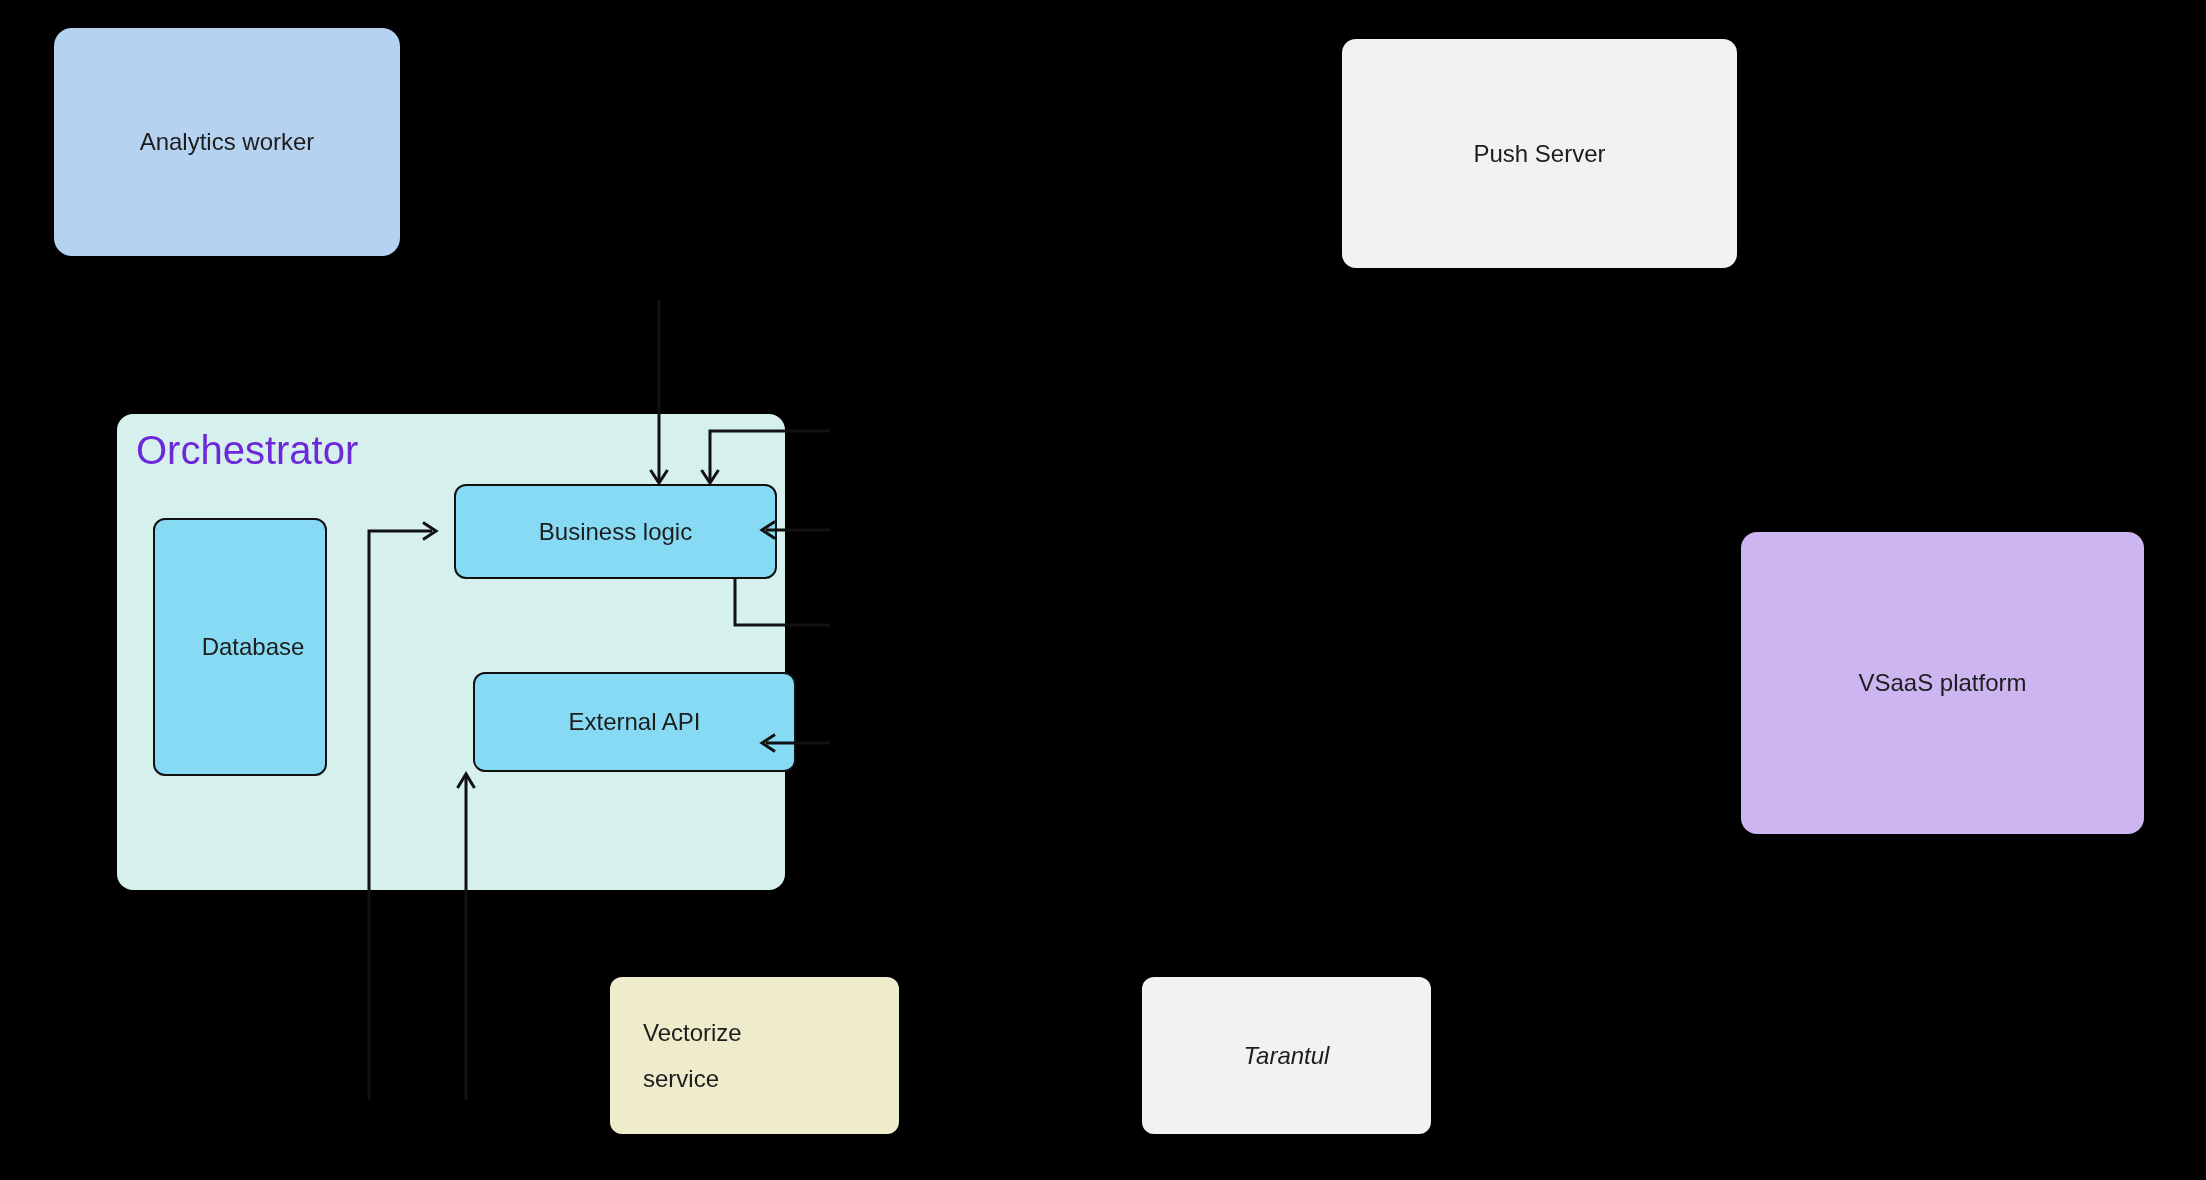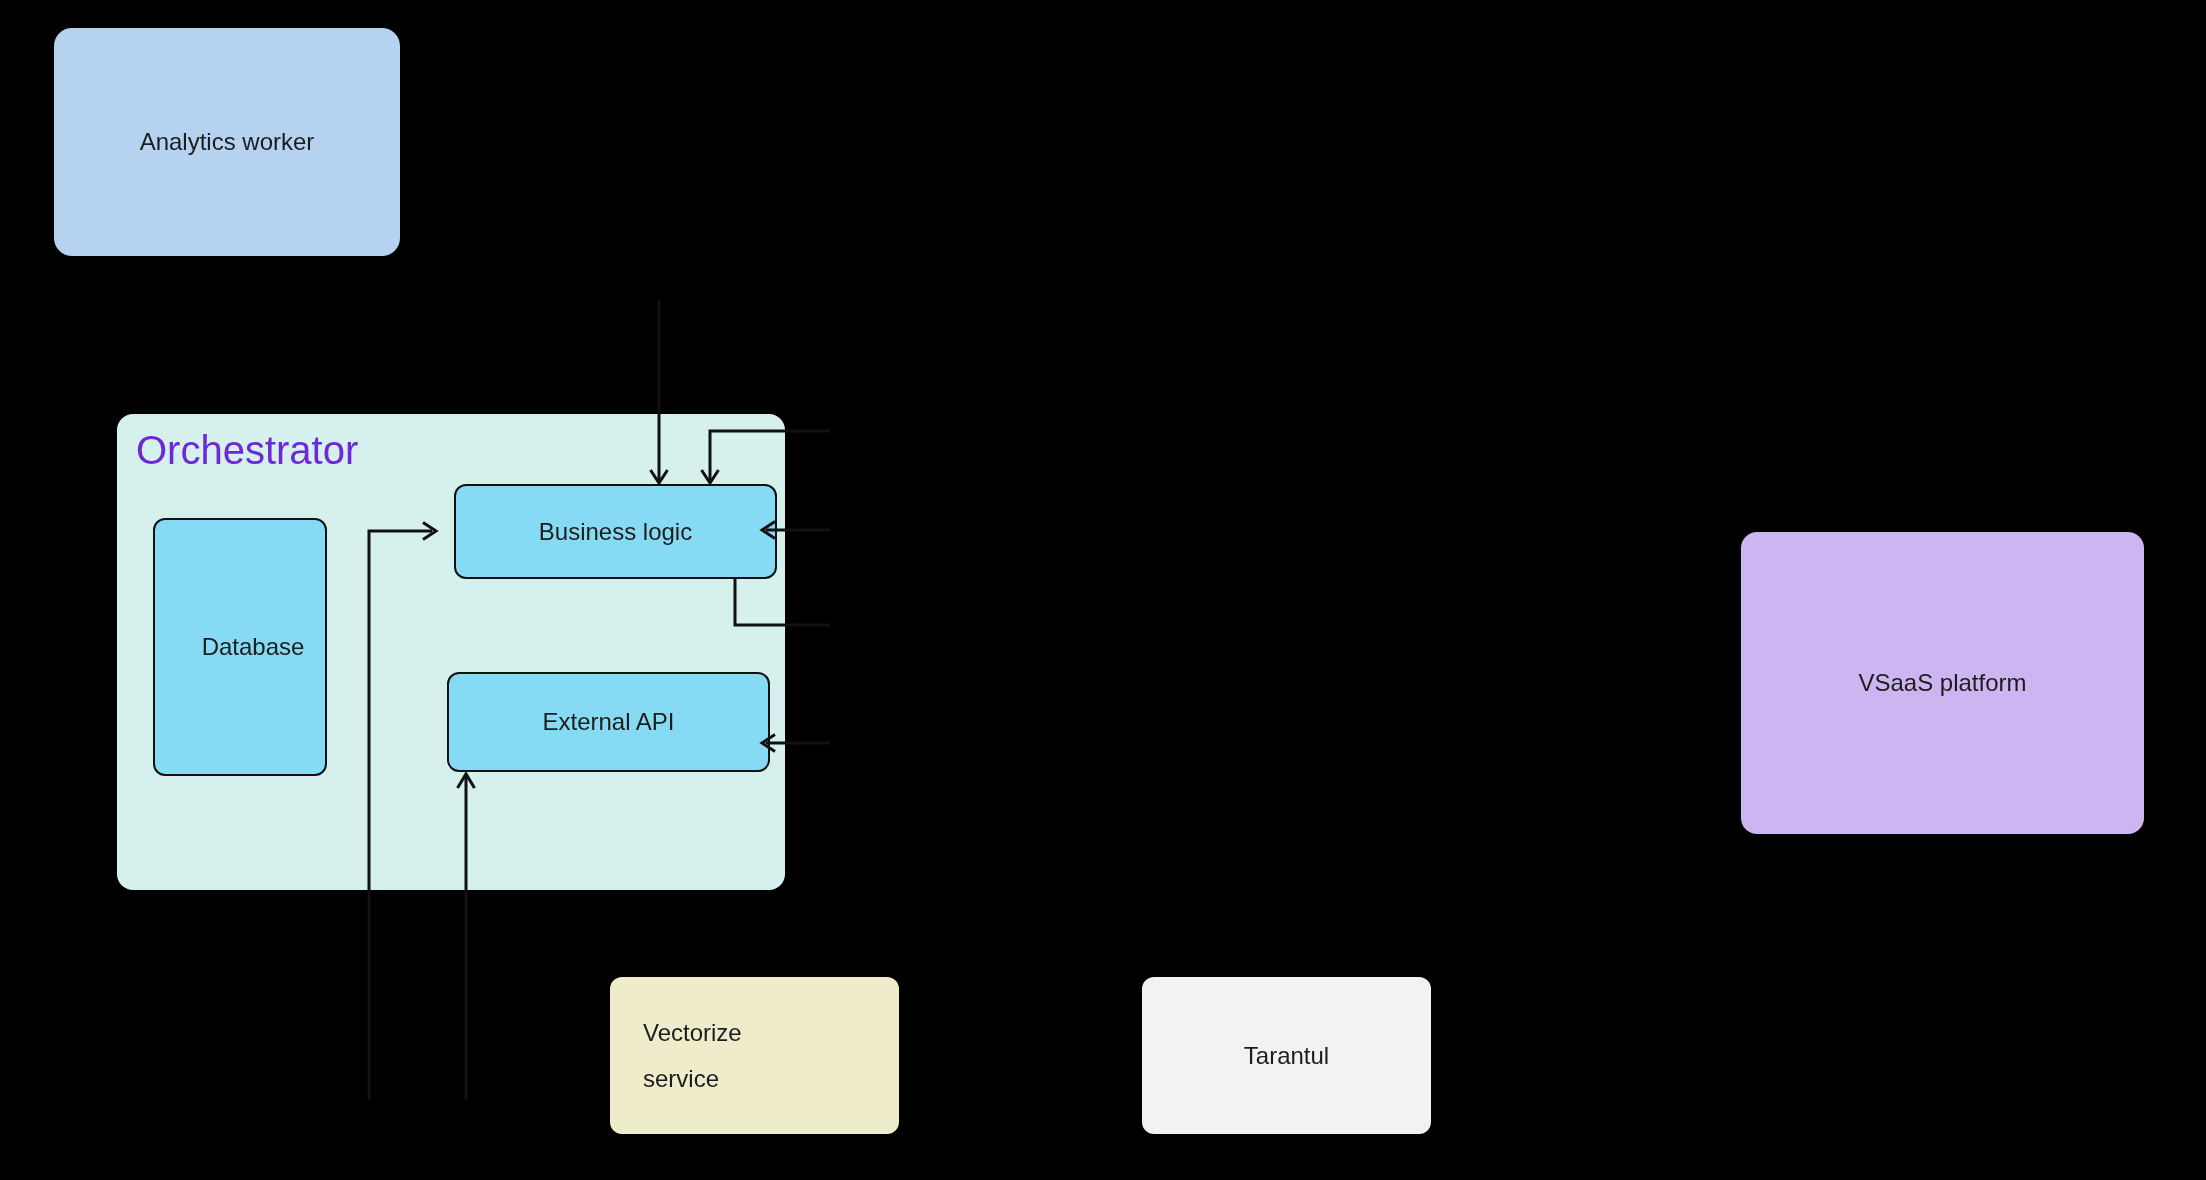--- a/index.html
+++ b/index.html
@@ -51,21 +51,21 @@
     line-height: 1.2;
     color: #6d28d9;
   }
 
   
   .inner {
     border: 2px solid #111111;
   }
   #database       { left: 136px; top: 518px; width: 174px; height: 258px; border-radius: 12px; }
   #business-logic { left: 437px; top: 484px; width: 323px; height: 95px;  border-radius: 12px; }
-  #external-api   { left: 430px; top: 672px; width: 323px; height: 100px; border-radius: 12px; text-align: center; }
+  #external-api   { left: 456px; top: 672px; width: 323px; height: 100px; border-radius: 12px; text-align: center; }
 
   #connector-layer {
     position: absolute;
     left: 0; top: 0;
     pointer-events: none;
   }
   #connector-layer path, #connector-layer polyline {
     fill: none;
     stroke: #111111;
     stroke-width: 3px;
@@ -73,20 +73,23 @@
 </style>
 </head>
 <body>
 
 <div id="canvas">
 
   <div class="node" id="analytics-worker" style="background-color: rgb(181, 211, 240);">
     <span>Analytics worker</span>
   </div>
 
+  <div class="node" id="push-server" style="background-color: rgb(242, 242, 242);">
+    <span>Push Server</span>
+  </div>
 
   <div id="orchestrator" style="background-color: rgb(213, 240, 237);">
     <div id="orchestrator-label">Orchestrator</div>
   </div>
 
   <div class="node inner" id="database" style="background-color: rgb(135, 218, 243); padding-left: 26px;">
     <span>Database</span>
   </div>
 
   <div class="node inner" id="business-logic" style="background-color: rgb(135, 218, 243);">
@@ -99,21 +102,21 @@
 
   <div class="node" id="vsaas-platform" style="background-color: rgb(204, 181, 240);">
     <span>VSaaS platform</span>
   </div>
 
   <div class="node" id="vectorize-service" style="background-color: rgb(238, 236, 203);">
     <span>Vectorize</span>
     <span>service</span>
   </div>
 
-  <div class="node" id="tarantul" style="background-color: rgb(242, 242, 242);">
+  <div class="node" id="tarantul" style="background-color: rgb(242, 242, 242); font-style: italic;">
     <span>Tarantul</span>
   </div>
 
   <svg id="connector-layer" width="2206" height="1180" viewBox="0 0 2206 1180">
 
     <path d="M659 300 V481"></path>
     <polyline points="650.5,470 659,483 667.5,470"></polyline>
 
     <path d="M830 431 H710 V481"></path>
     <polyline points="701.5,470 710,483 718.5,470"></polyline>

